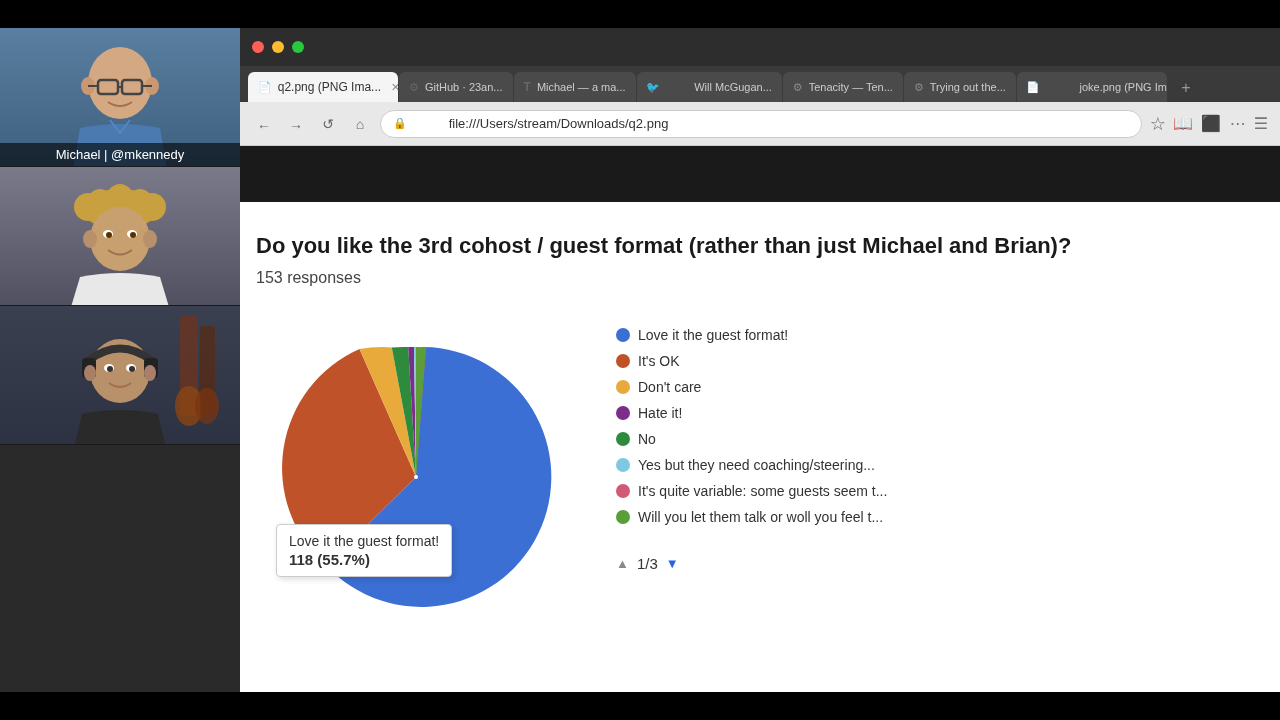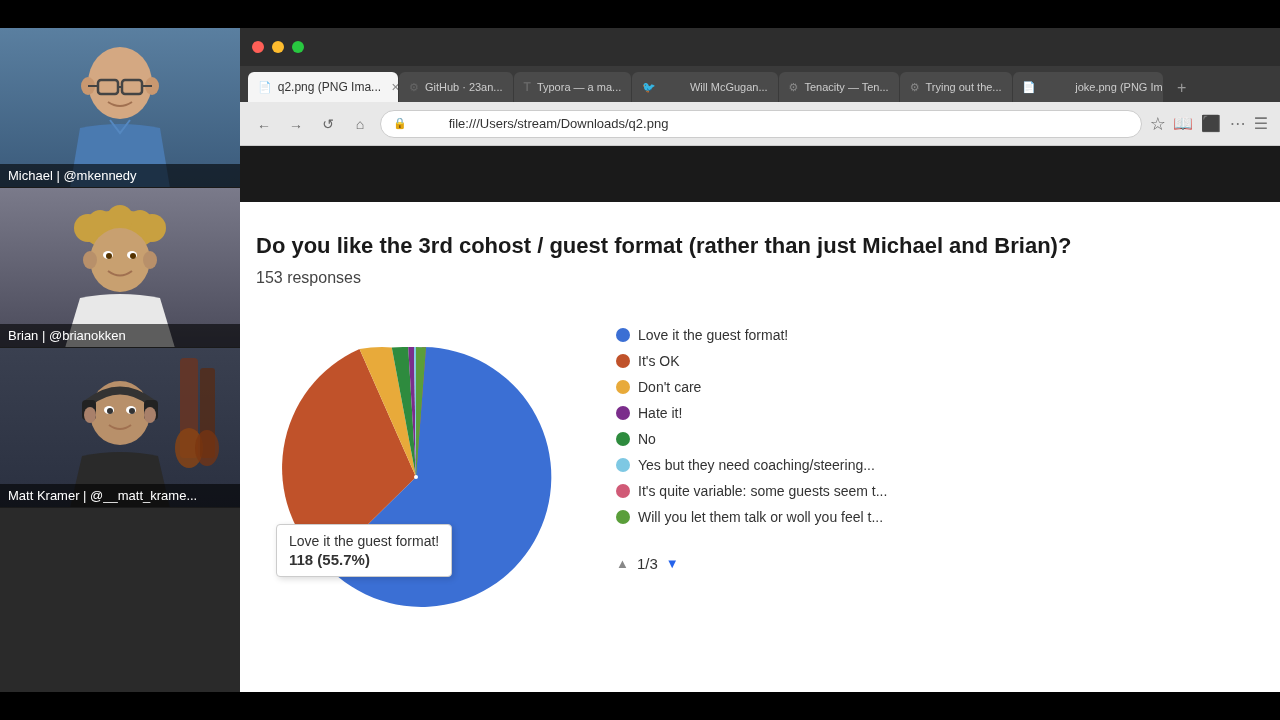--- a/index.html
+++ b/index.html
@@ -17,25 +17,26 @@
       width: 240px;
       height: 720px;
       background: #2a2a2a;
       display: flex;
       flex-direction: column;
       flex-shrink: 0;
     }
 
     .video-feed {
       width: 240px;
-      height: 160px;
+      height: 139px;
       position: relative;
       overflow: hidden;
       background: #333;
       border-bottom: 1px solid #1a1a1a;
+      text-align: center;
     }
 
     
     .video-michael {
       background: linear-gradient(180deg, #5a7fa0 0%, #4a6a8a 40%, #3a5a7a 100%);
     }
 
     
     .video-brian {
       background: linear-gradient(180deg, #7a7a8a 0%, #5a5a6a 40%, #4a4a5a 100%);
@@ -340,21 +341,20 @@
 
         <ellipse cx="108" cy="67" rx="5" ry="4" fill="white"></ellipse>
         <ellipse cx="132" cy="67" rx="5" ry="4" fill="white"></ellipse>
         <circle cx="109" cy="68" r="3" fill="#553300"></circle>
         <circle cx="133" cy="68" r="3" fill="#553300"></circle>
 
         <path d="M108 83 Q120 92 132 83" stroke="#a07050" stroke-width="2" fill="none"></path>
 
         <path d="M65 160 L80 110 Q120 102 160 110 L175 160 Z" fill="#e8e8e8"></path>
       </svg>
-      <div class="name-label">Brian | @brianokken</div>
     </div>
 
     <div class="video-feed video-matt">
       <svg width="240" height="160" viewBox="0 0 240 160">
         <defs>
           <linearGradient id="bg3" x1="0" y1="0" x2="0" y2="1">
             <stop offset="0%" stop-color="#3a4050"></stop>
             <stop offset="100%" stop-color="#2a3040"></stop>
           </linearGradient>
         </defs>
@@ -377,21 +377,20 @@
 
         <ellipse cx="109" cy="62" rx="5" ry="4" fill="white"></ellipse>
         <ellipse cx="131" cy="62" rx="5" ry="4" fill="white"></ellipse>
         <circle cx="110" cy="63" r="3" fill="#333"></circle>
         <circle cx="132" cy="63" r="3" fill="#333"></circle>
 
         <path d="M109 77 Q120 85 131 77" stroke="#a07050" stroke-width="2" fill="none"></path>
 
         <path d="M70 160 L82 108 Q120 100 158 108 L170 160 Z" fill="#2a2a2a"></path>
       </svg>
-      <div class="name-label">Matt Kramer | @__matt_krame...</div>
     </div>
 
     <div style="flex:1;background:#2a2a2a;"></div>
   </div>
 
   <div class="browser-chrome">
 
     <div class="title-bar">
       <div class="traffic-light tl-close"></div>
       <div class="traffic-light tl-minimize"></div>
@@ -403,21 +402,21 @@
         <span style="font-size:11px;">📄</span>
         <span style="font-size:12px;">q2.png (PNG Ima...</span>
         <span class="tab-close">✕</span>
       </div>
       <div class="tab">
         <span style="font-size:11px;color:#666;">⚙</span>
         <span style="font-size:11px;">GitHub · 23an...</span>
       </div>
       <div class="tab">
         <span style="font-size:12px;font-weight:bold;color:#666;">T</span>
-        <span style="font-size:11px;">Typora — a ma...</span>
+        <span style="font-size:11px;">Michael — a ma...</span>
       </div>
       <div class="tab">
         <span style="font-size:11px;color:#1da1f2;">🐦</span>
         <span style="font-size:11px;margin-left:28px;">Will McGugan...</span>
       </div>
       <div class="tab">
         <span style="font-size:11px;color:#888;">⚙</span>
         <span style="font-size:11px;">Tenacity — Ten...</span>
       </div>
       <div class="tab">

